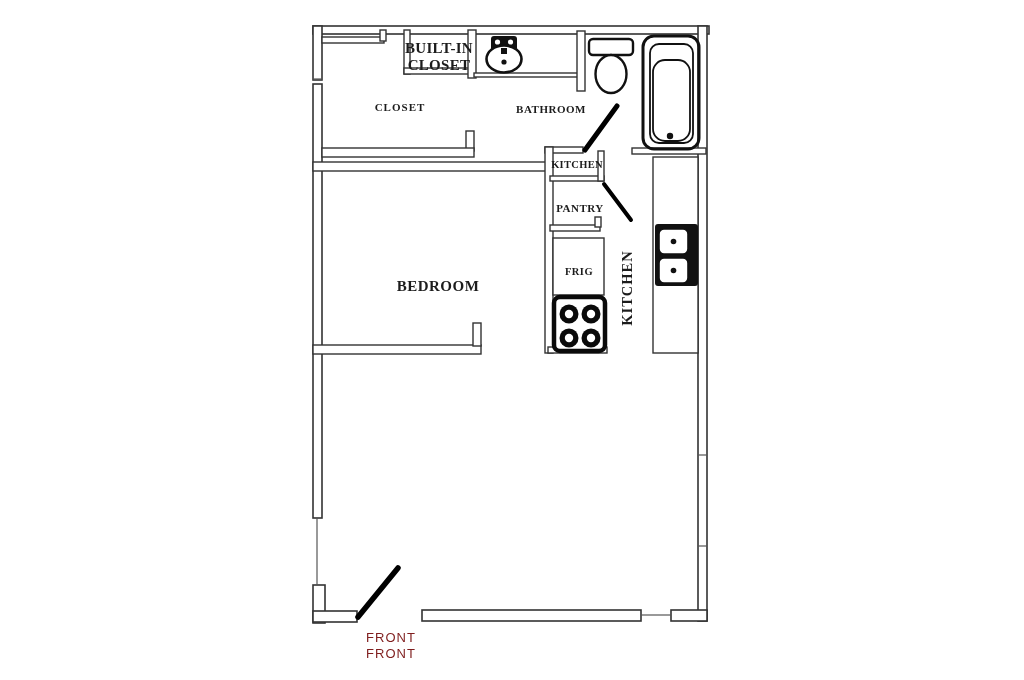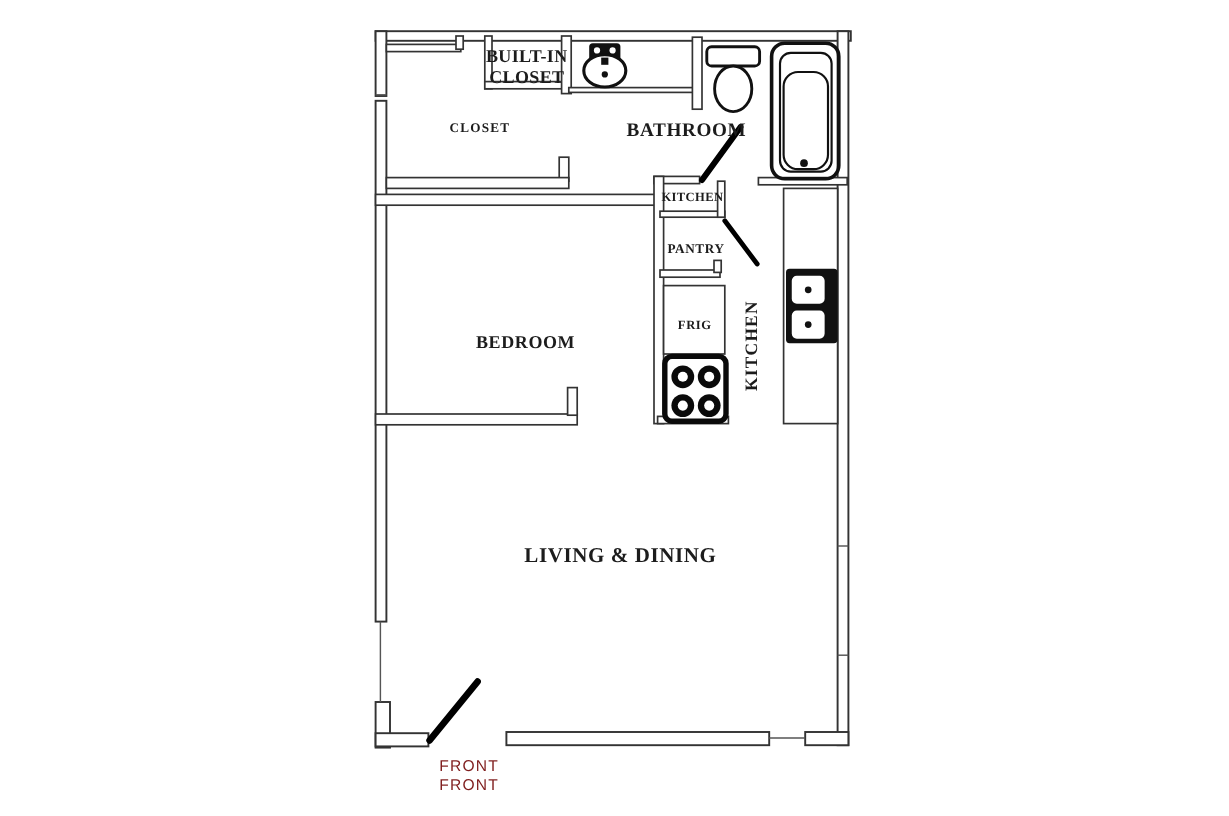--- a/index.html
+++ b/index.html
@@ -3,21 +3,21 @@
 <meta charset="utf-8">
 <style>
   html,body{margin:0;padding:0;background:#ffffff;}
   #plan{position:relative;width:1024px;height:680px;background:#ffffff;overflow:hidden;
         font-family:"Liberation Serif","DejaVu Serif",serif;}
   #plan svg{position:absolute;left:0;top:0;}
   .lbl{position:absolute;transform:translate(-50%,-50%);color:#1c1c1c;font-weight:bold;
        white-space:nowrap;text-align:center;line-height:1.1;}
   .lbl-chest{font-size:15px;letter-spacing:.3px;line-height:1.15;}
   .lbl-closet{font-size:11px;letter-spacing:1px;font-family:Liberation Serif, serif;}
-  .lbl-bathroom{font-size:16px;letter-spacing:.5px;margin-left:21px;}
+  .lbl-bathroom{font-size:11px;letter-spacing:.5px;}
   .lbl-linens{font-size:10.5px;letter-spacing:.3px;}
   .lbl-pantry{font-size:11px;letter-spacing:.5px;}
   .lbl-frig{font-size:10.5px;letter-spacing:.5px;text-align:right;}
   .lbl-kitchen{font-size:14.5px;letter-spacing:1px;transform:translate(-50%,-50%) rotate(-90deg);}
   .lbl-bedroom{font-size:15px;letter-spacing:.5px;}
   .lbl-living{font-size:17.5px;letter-spacing:.5px;}
   .lbl-frontdoor{font-size:13px;letter-spacing:1px;font-weight:normal;
        font-family:"Liberation Sans","DejaVu Sans",sans-serif;color:#7f1d1d;line-height:1.2;}
 </style>
 </head>
@@ -131,19 +131,18 @@
     <span>BUILT-IN</span><br>
     <span>CLOSET</span>
   </div>
   <div class="lbl lbl-closet" style="left:400px;top:107px;">CLOSET</div>
   <div class="lbl lbl-bathroom" style="left:551px;top:109px;">BATHROOM</div>
   <div class="lbl lbl-linens" style="left:577px;top:165px;">KITCHEN</div>
   <div class="lbl lbl-pantry" style="left:580px;top:208px;">PANTRY</div>
   <div class="lbl lbl-frig" style="left:579px;top:272px;">FRIG</div>
   <div class="lbl lbl-kitchen" style="left:628px;top:288px;">KITCHEN</div>
   <div class="lbl lbl-bedroom" style="left:438px;top:248px;margin-top:38px;">BEDROOM</div>
-  <div class="lbl lbl-living" style="left:517px;top:463px;">LIVING &amp; DINING</div>
   <div class="lbl lbl-frontdoor" style="left:391px;top:646px;">
     <span>FRONT</span><br>
     <span>FRONT</span>
   </div>
 
 </div>
 
 </body></html>

